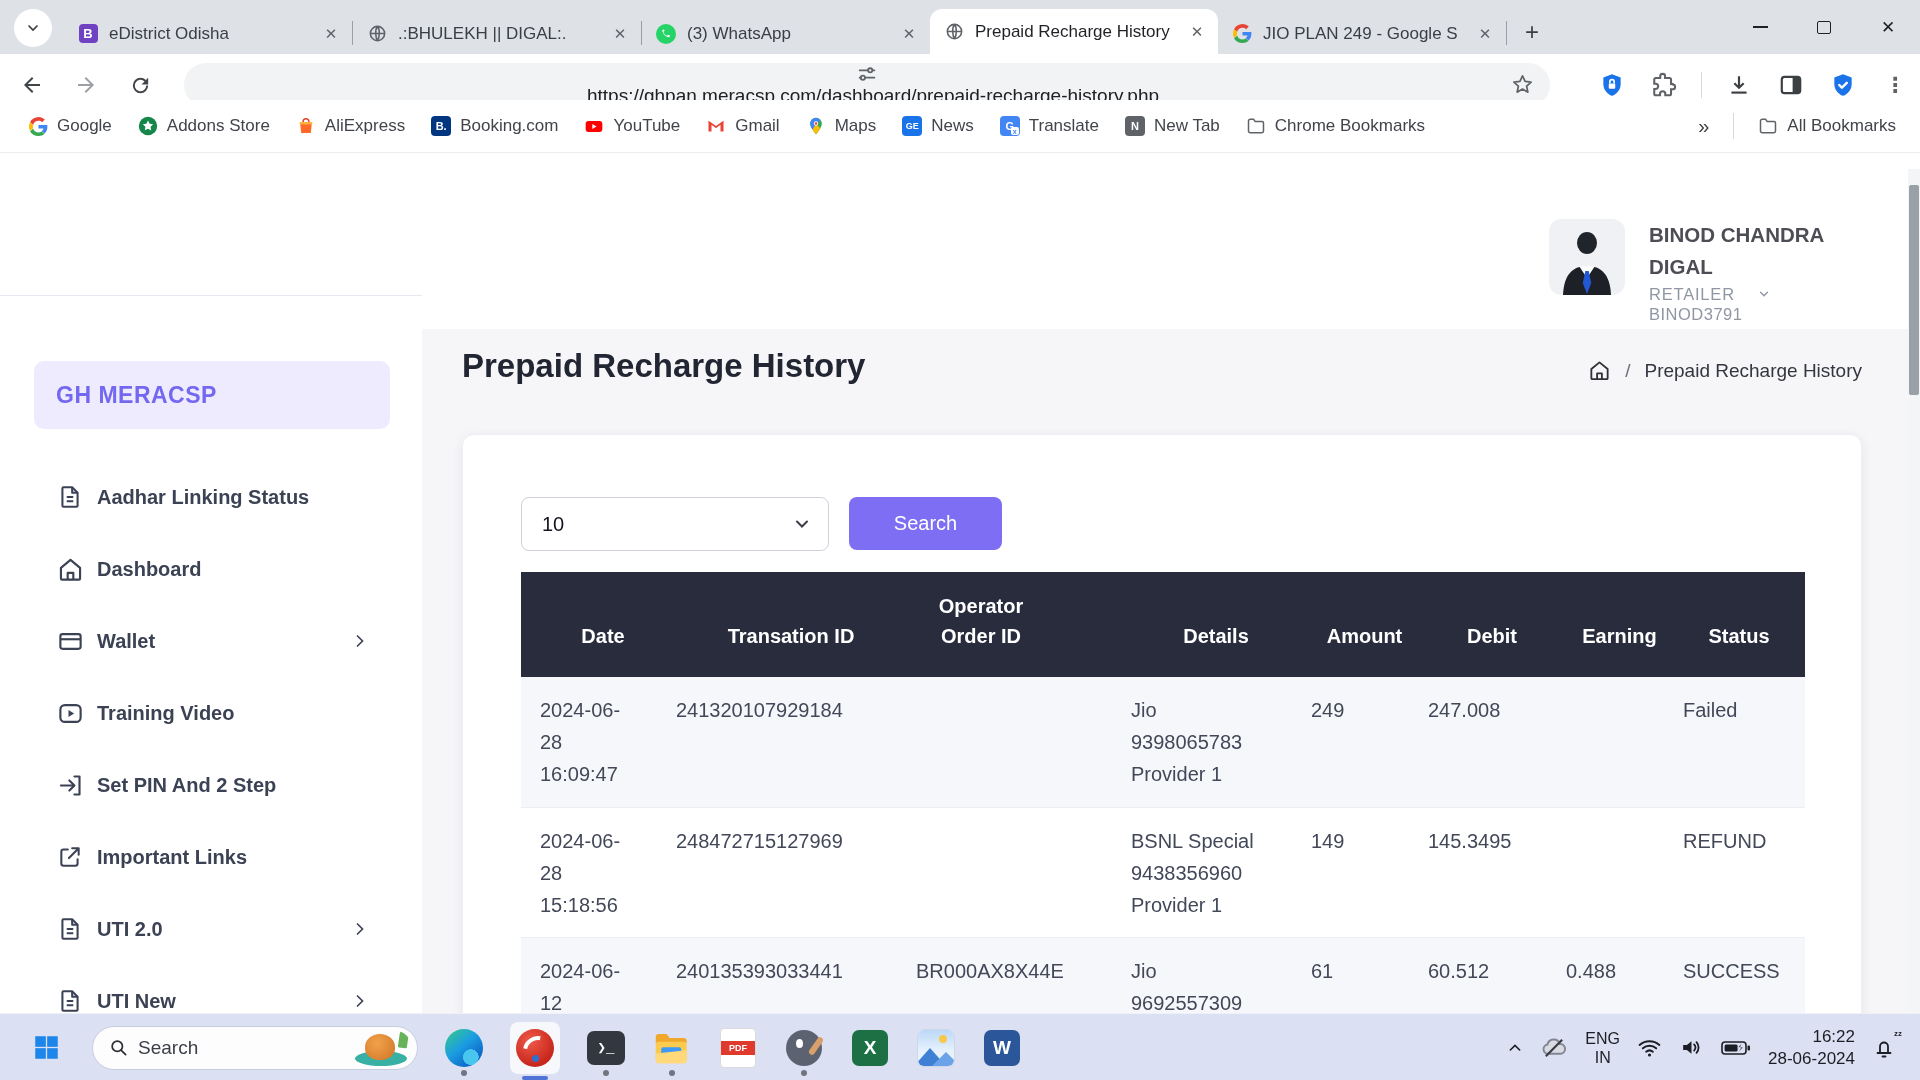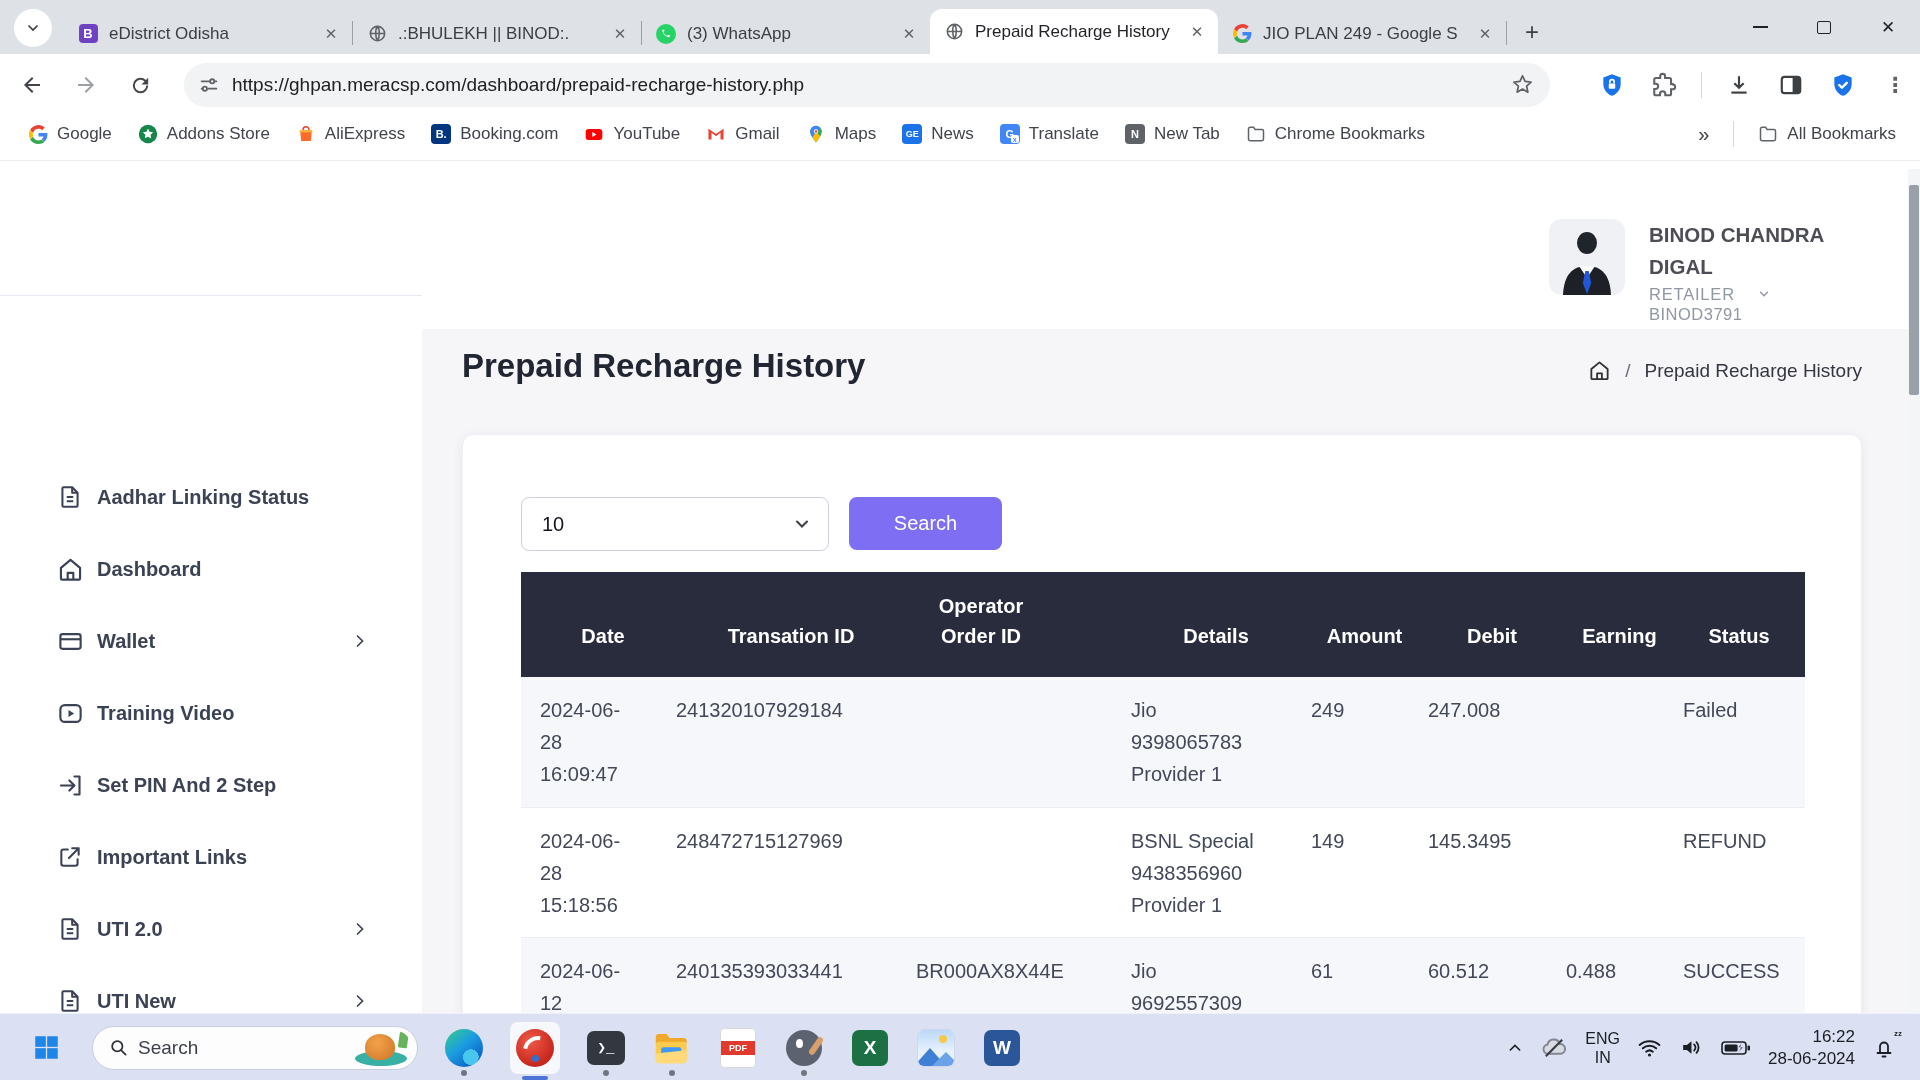--- a/index.html
+++ b/index.html
@@ -27,30 +27,30 @@
   .glyph-max{width:12px;height:11px;border:1.6px solid #1f2125;border-radius:2px;}
   .glyph-close{font-size:17px;color:#1f2125;}
   .fav-b{width:19px;height:19px;border-radius:4px;background:#6f42c1;color:#fff;font-weight:700;font-size:13px;
     display:flex;align-items:center;justify-content:center;}
   .fav-wa{width:20px;height:20px;border-radius:50%;background:#25d366;display:flex;align-items:center;justify-content:center;}
 
   
   .toolbar{position:absolute;top:54px;left:0;width:1920px;height:62px;background:#fff;}
   .nav-btn{position:absolute;top:9px;width:44px;height:44px;display:flex;align-items:center;justify-content:center;border-radius:50%;}
   .omnibox{position:absolute;left:184px;top:9px;width:1366px;height:44px;background:#f1f3f4;border-radius:22px;
-    display:flex;align-items:center;padding:0 14px;box-sizing:border-box;}
+    display:flex;align-items:center;padding:0 14px;box-sizing:border-box;flex-direction:column;}
   .url-text{font-size:19px;color:#202124;margin-left:12px;white-space:nowrap;overflow:hidden;}
   .omni-star{position:absolute;right:16px;top:10px;}
   .tb-right{position:absolute;right:10px;top:9px;height:44px;display:flex;align-items:center;gap:22px;}
   .tb-sep{width:1px;height:26px;background:#d6d9dd;}
   .tb-ic{width:30px;height:30px;display:flex;align-items:center;justify-content:center;}
   .dots{font-size:21px;color:#5f6368;font-weight:700;}
 
   
-  .bookmarks{position:absolute;top:108px;left:0;width:1920px;height:52px;background:#fff;border-bottom:1px solid #ececef;}
+  .bookmarks{position:absolute;top:100px;left:0;width:1920px;height:52px;background:#fff;border-bottom:1px solid #ececef;}
   .bm-row{position:absolute;left:28px;top:0;height:52px;display:flex;align-items:center;gap:26px;}
   .bm{display:flex;align-items:center;gap:9px;cursor:pointer;}
   .bm-label{font-size:17px;color:#41454b;white-space:nowrap;}
   .bm-ic{width:20px;height:20px;display:flex;align-items:center;justify-content:center;}
   .bm-right{position:absolute;right:24px;top:0;height:52px;display:flex;align-items:center;gap:24px;}
   .bm-overflow{font-size:20px;color:#3c4043;}
   .sq-ic{width:20px;height:20px;border-radius:4px;color:#fff;font-weight:700;display:flex;align-items:center;justify-content:center;}
 
   
   .viewport{position:absolute;top:169px;left:0;width:1920px;height:844px;background:#f6f6f9;overflow:hidden;}
@@ -170,21 +170,21 @@
         <span class="t-close">✕</span>
       </div>
       <div class="tab-sep"></div>
       <div class="tab">
         <span class="fav">
           <svg width="19" height="19" viewBox="0 0 24 24" fill="none" stroke="#5f6368" stroke-width="2">
               <circle cx="12" cy="12" r="9"></circle>
               <path d="M3 12h18M12 3c3 3.5 3 14 0 18M12 3c-3 3.5-3 14 0 18"></path>
             </svg>
         </span>
-        <span class="t-title">.:BHULEKH || BINOD:.</span>
+        <span class="t-title">.:BHULEKH || DIGAL:.</span>
         <span class="t-close">✕</span>
       </div>
       <div class="tab-sep"></div>
       <div class="tab">
         <span class="fav">
           <span class="fav-wa">
               <svg width="12" height="12" viewBox="0 0 24 24">
                 <path fill="#fff" d="M6.6 7.3c1 4 4.1 7.1 8.1 8.1l1.9-1.9 2.9 1.2v2.6c0 .6-.5 1.1-1.1 1-7.3-.9-13-6.6-13.9-13.9-.1-.6.4-1.1 1-1.1h2.6l1.2 2.9z"></path>
               </svg>
             </span>
@@ -409,20 +409,23 @@
         <span class="bm-label">All Bookmarks</span>
       </div>
     </div>
   </div>
 
   <div class="viewport">
     <div class="header-band"></div>
 
     <div class="sidebar">
       <div class="sidebar-line"></div>
+      <div class="brand">
+        <span class="brand-txt">GH MERACSP</span>
+      </div>
       <div class="nav-list">
         <div class="nav-item">
           <span class="nav-ic">
             <svg width="26" height="26" viewBox="0 0 24 24" fill="none" stroke="currentColor" stroke-width="1.9" stroke-linejoin="round">
                 <path d="M14 3H6a1 1 0 00-1 1v16a1 1 0 001 1h12a1 1 0 001-1V8z"></path>
                 <path d="M14 3v5h5M9 12h6M9 16h6"></path>
               </svg>
           </span>
           <span class="nav-label">Aadhar Linking Status</span>
         </div>

